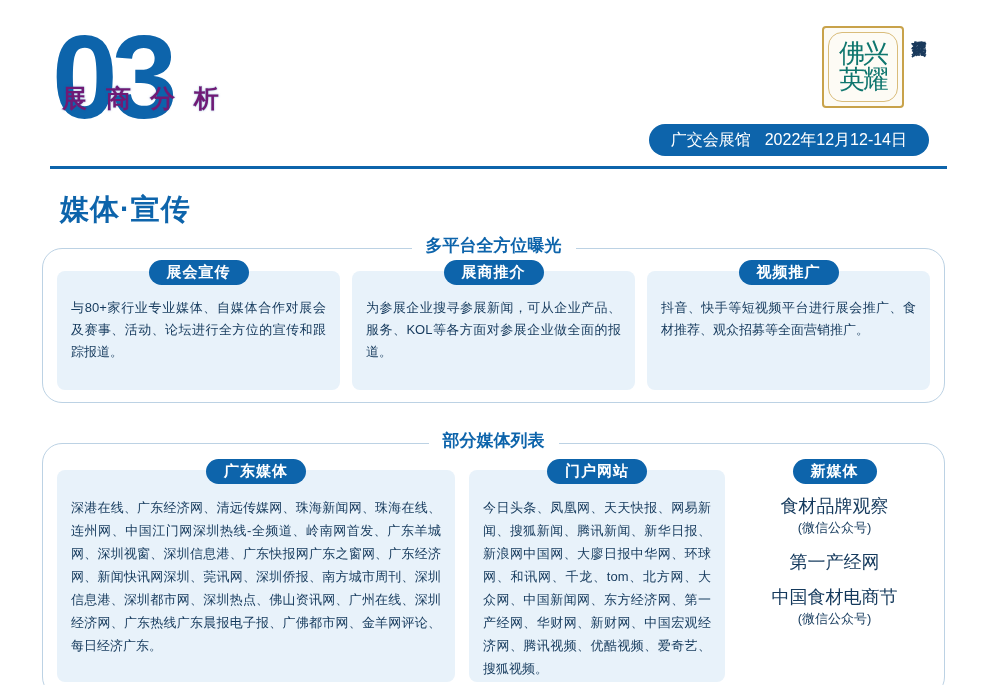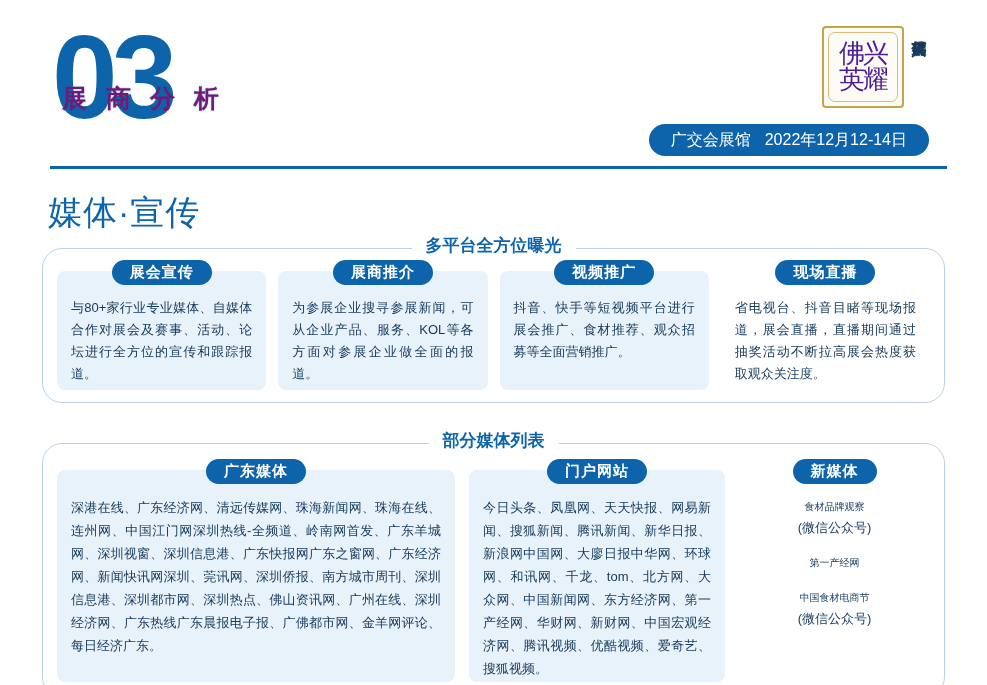--- a/index.html
+++ b/index.html
@@ -68,24 +68,24 @@
     position: relative;
     background: #fdfbf5;
     display: flex;
     align-items: center;
     justify-content: center;
     overflow: hidden;
   }
   .seal-inner {
     width: 70px; height: 70px;
     border: 1px solid #d9bc7a;
-    border-radius: 7px;
+    border-radius: 14px;
     display: flex; align-items: center; justify-content: center;
     font-size: 26px;
-    color: #4c1d95;
+    color: #0f766e;
     font-family: "Liberation Serif", serif;
     letter-spacing: -2px;
     line-height: 1;
     text-align: center;
   }
   .seal-side {
     margin-left: 6px;
     display: flex;
     flex-direction: column;
     justify-content: center;
@@ -121,24 +121,24 @@
     align-items: center;
     padding: 0 22px;
     font-size: 16px;
     white-space: nowrap;
   }
   .pill .sep { display: inline-block; width: 14px; }
 
   
   .page-title {
     position: absolute;
-    left: 48px;
+    left: 60px;
     top: 190px;
-    font-size: 34px;
-    font-weight: normal;
+    font-size: 29px;
+    font-weight: bold;
     color: #0d64ab;
     letter-spacing: 1px;
   }
 
   
   .panel {
     position: absolute;
     border: 1px solid #bcd2e4;
     border-radius: 20px;
     background: #ffffff;
@@ -199,21 +199,21 @@
 
   
   .cards-b { padding: 26px 14px 14px 14px; gap: 14px; }
   .cards-b .c1 { flex: 0 0 256px; }
   .cards-b .c2 { flex: 0 0 398px; }
   .cards-b .c3 { flex: 1 1 auto; }
   .cards-b .card-body { font-size: 13px; line-height: 23px; }
 
   .nm-block { text-align: center; margin-bottom: 14px; }
   .nm-block:last-child { margin-bottom: 0; }
-  .nm-block .t { font-size: 10px; line-height: 21px; }
+  .nm-block .t { font-size: 18px; line-height: 21px; }
   .nm-block .s { font-size: 13px; line-height: 21px; }
 </style>
 </head>
 <body>
 
 <div class="header">
   <div class="big-num">03</div>
   <div class="section-label">展 商 分 析</div>
 
   <div class="logo-cluster">
@@ -248,24 +248,20 @@
     <div class="card">
       <div class="card-tag">展商推介</div>
       <div class="card-body">为参展企业搜寻参展新闻，可从企业产品、服务、KOL等各方面对参展企业做全面的报道。</div>
     </div>
 
     <div class="card">
       <div class="card-tag">视频推广</div>
       <div class="card-body">抖音、快手等短视频平台进行展会推广、食材推荐、观众招募等全面营销推广。</div>
     </div>
 
-    <div class="card plain">
-      <div class="card-tag">现场直播</div>
-      <div class="card-body">省电视台、抖音目睹等现场报道，展会直播，直播期间通过抽奖活动不断拉高展会热度获取观众关注度。</div>
-    </div>
 
   </div>
 </div>
 
 <div class="panel panel-b">
   <div class="panel-title">部分媒体列表</div>
   <div class="cards cards-b">
 
     <div class="card c2">
       <div class="card-tag">广东媒体</div>

